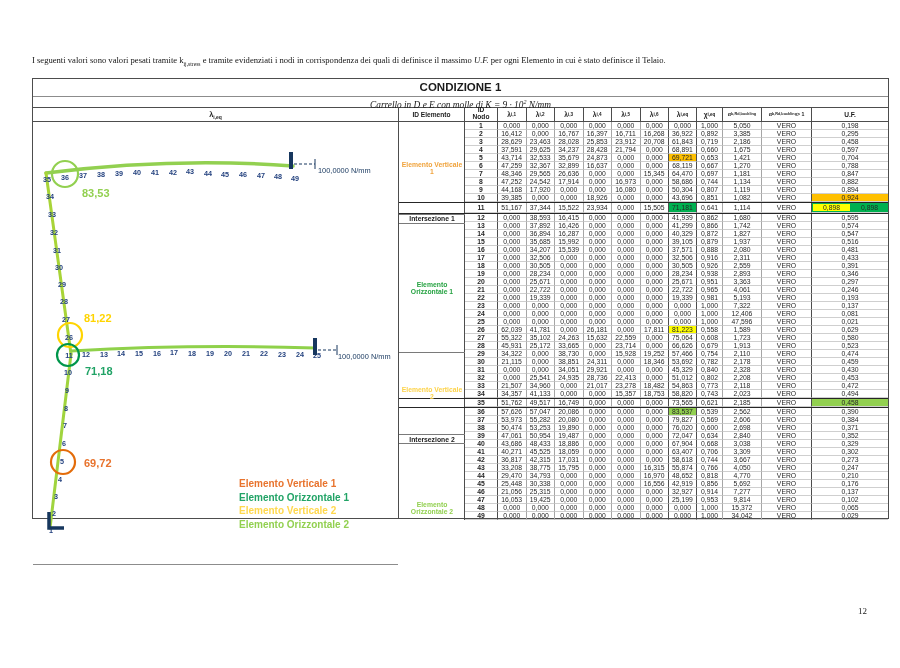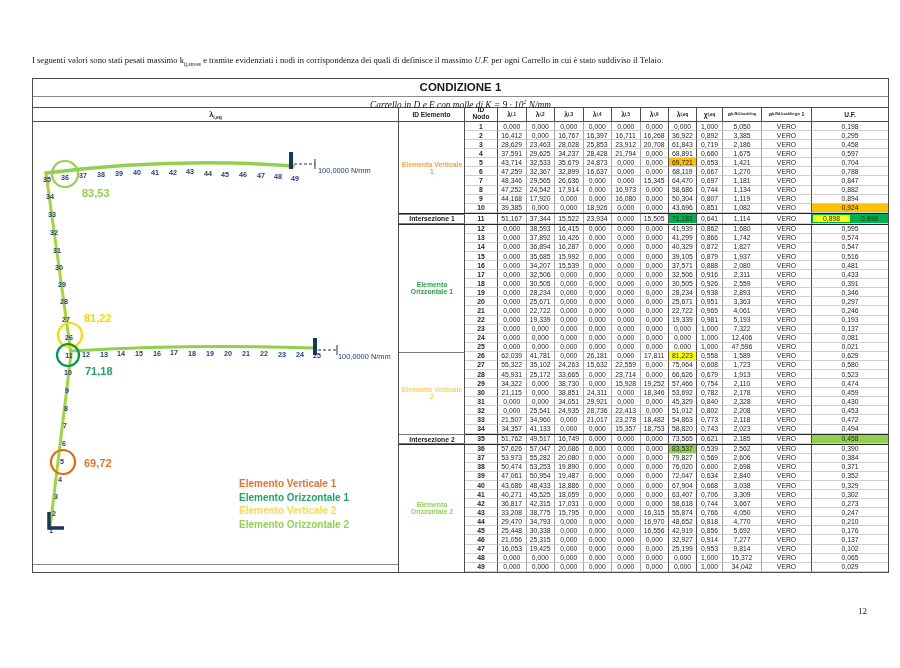--- a/index.html
+++ b/index.html
@@ -2,21 +2,21 @@
 <html><head>
 <meta charset="utf-8">
 <style>
   html,body{margin:0;padding:0;background:#fff;}
   .page{position:relative;width:900px;height:668px;background:#fff;overflow:hidden;
         font-family:"Liberation Sans",sans-serif;color:#262626;}
   .toptext{position:absolute;left:32px;top:55px;width:856px;
         font-family:"Liberation Serif",serif;font-size:8.6px;color:#141414;white-space:nowrap;}
   .toptext sub{font-size:5.6px;}
   .toptext .it{font-style:italic;}
-  .mainbox{position:absolute;left:32px;top:78px;width:857px;height:495px;
+  .mainbox{position:absolute;left:32px;top:78px;width:857px;height:441px;
         border:1px solid #4d4d4d;box-sizing:border-box;}
   .titlerow{height:17px;line-height:17px;text-align:center;font-weight:bold;font-size:11.5px;
         border-bottom:1px solid #8c8c8c;color:#1a1a1a;}
   .subtitlerow{height:10px;line-height:10px;text-align:center;
         font-family:"Liberation Serif",serif;font-style:italic;font-size:9.3px;color:#1a1a1a;
         border-bottom:1px solid #4d4d4d;}
   .subtitlerow sup{font-size:6px;}
   .content{position:absolute;left:0;top:28px;right:0;bottom:0;}
   
   .lpanel{position:absolute;left:0;top:0;width:366px;bottom:0;border-right:1px solid #4d4d4d;box-sizing:border-box;}
@@ -55,21 +55,21 @@
   .group{position:absolute;left:0;width:66px;display:flex;align-items:center;justify-content:center;
         font-size:6.8px;font-weight:bold;box-sizing:border-box;text-align:center;}
   .pagenum{position:absolute;left:858px;top:606px;font-family:"Liberation Serif",serif;font-size:9px;color:#1a1a1a;}
 </style>
 </head>
 <body>
 
 <div class="page">
 
   <div class="toptext">
-    <span>I seguenti valori sono stati pesati massimo k</span><sub>ij,stress</sub><span> e tramite evidenziati i nodi in corrispondenza dei quali di definisce il massimo </span><span class="it">U.F.</span><span> per ogni Carrello in cui è stato suddiviso il Telaio.</span>
+    <span>I seguenti valori sono valori pesati tramite k</span><sub>ij,stress</sub><span> e tramite evidenziati i nodi in corrispondenza dei quali di definisce il massimo </span><span class="it">U.F.</span><span> per ogni Elemento in cui è stato definisce il Telaio.</span>
   </div>
 
   <div class="mainbox">
     <div class="titlerow">CONDIZIONE 1</div>
     <div class="subtitlerow">
       <span>Carrello in D e E con molle di K = 9 · 10</span><sup>2</sup><span>  N/mm</span>
     </div>
     <div class="content">
 
       <div class="lpanel">

